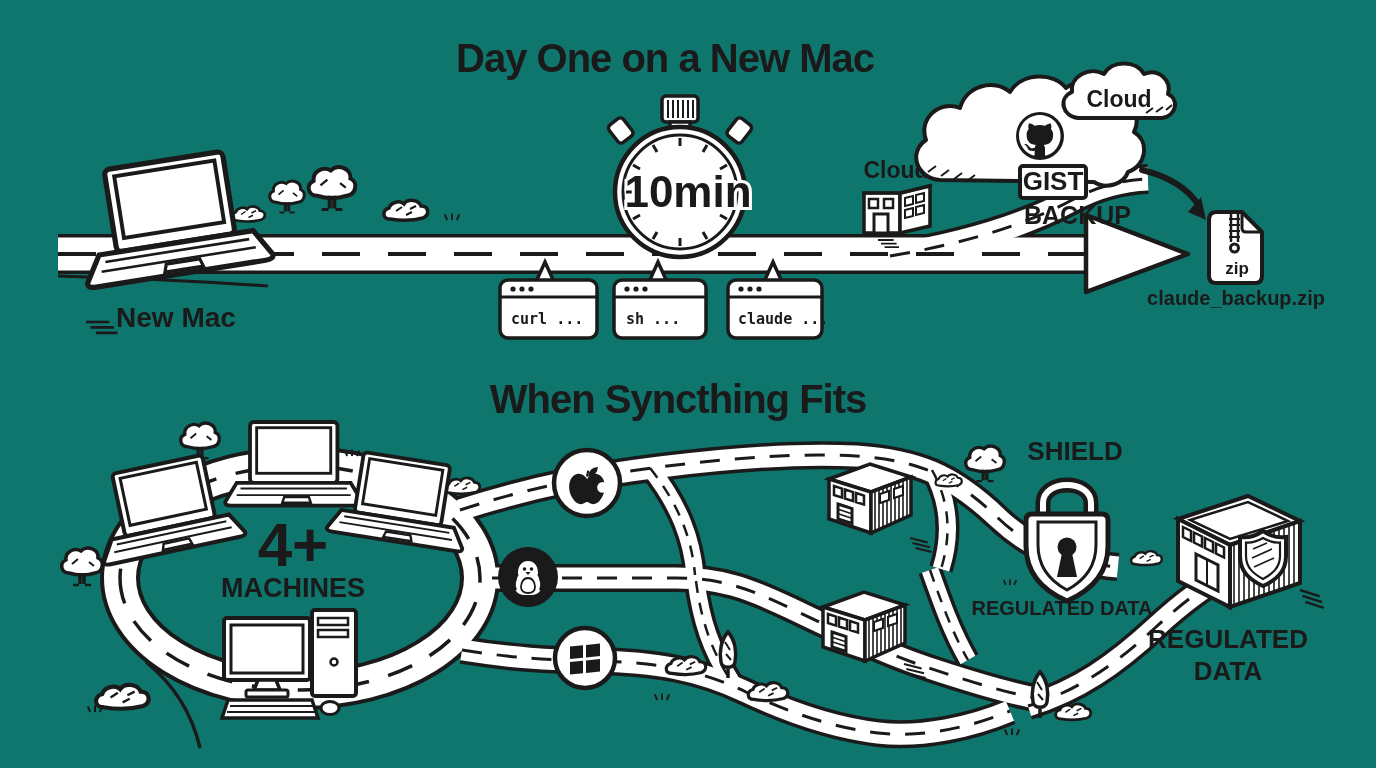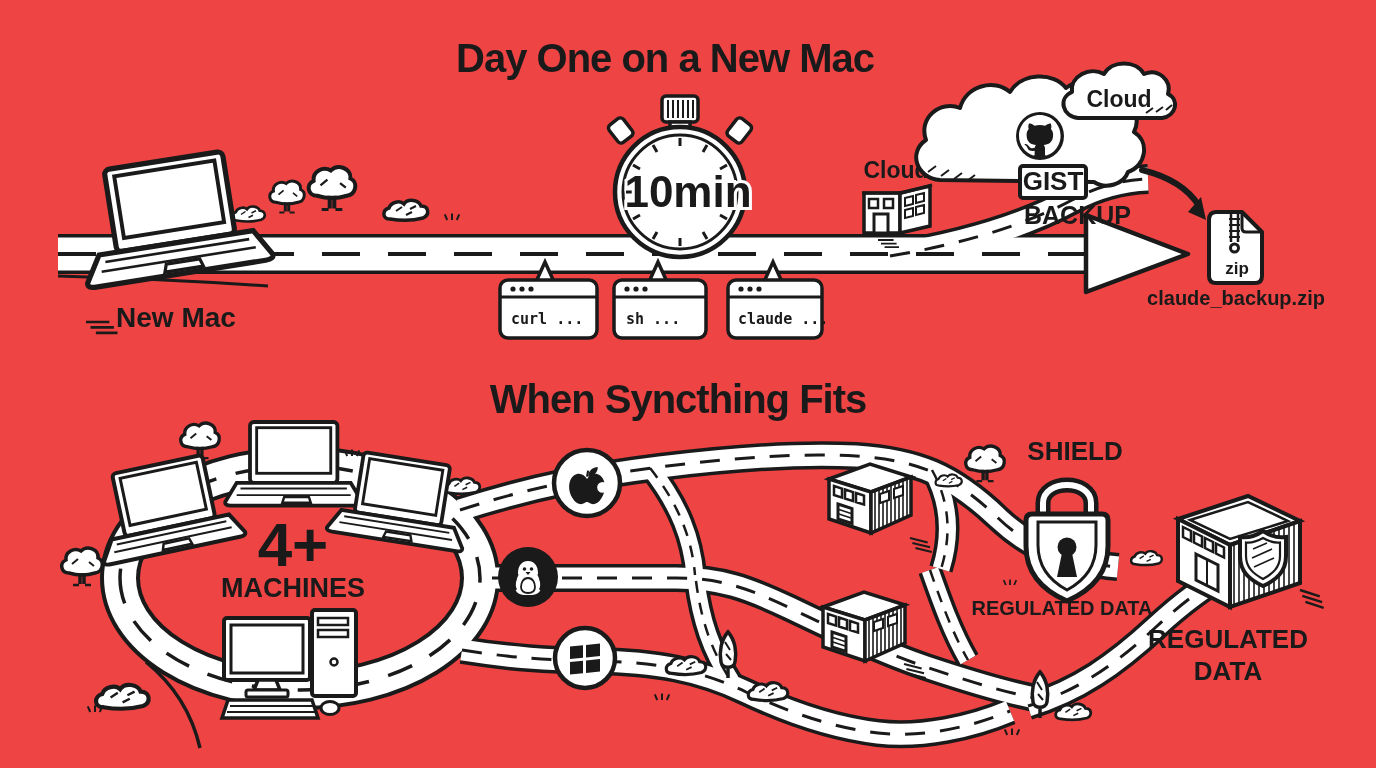--- a/index.html
+++ b/index.html
@@ -1,16 +1,16 @@
 <!DOCTYPE html>
 <html><head>
 <meta charset="utf-8">
 <style>
   html,body{margin:0;padding:0;background:#ffffff;}
-  .stage{position:relative;width:1376px;height:768px;background:#ef4444;overflow:hidden;
+  .stage{position:relative;width:1376px;height:768px;background:#0f766e;overflow:hidden;
          font-family:"Liberation Sans",sans-serif;}
   svg{display:block;}
   text{font-family:"Liberation Sans",sans-serif;font-weight:700;fill:#1a1a1a;}
   .mono{font-family:"DejaVu Sans Mono",monospace;font-weight:700;}
   .ink{stroke:#1a1a1a;fill:none;}
   .fillw{fill:#ffffff;stroke:#1a1a1a;}
   .rc{fill:none;stroke:#1a1a1a;stroke-linecap:butt;}
   .rf{fill:none;stroke:#ffffff;stroke-linecap:butt;}
   .rd{fill:none;stroke:#1a1a1a;stroke-linecap:butt;}
   .halo{paint-order:stroke;stroke:#ffffff;stroke-width:6;}

